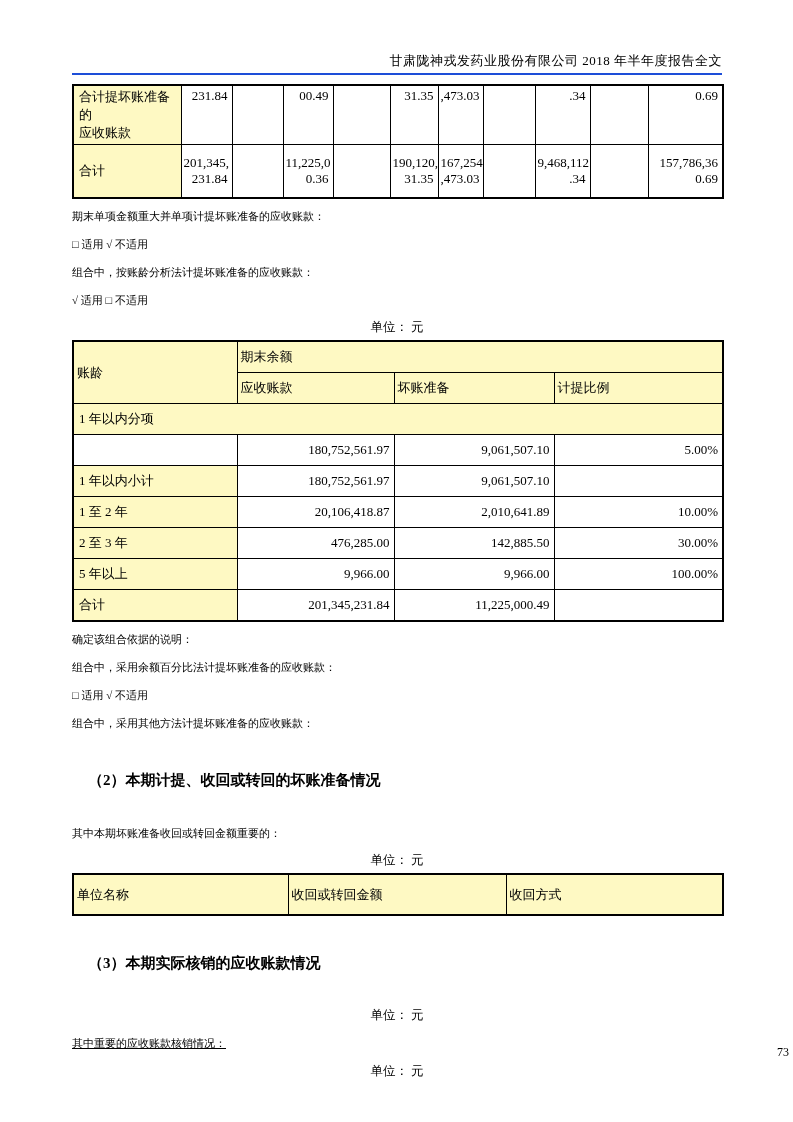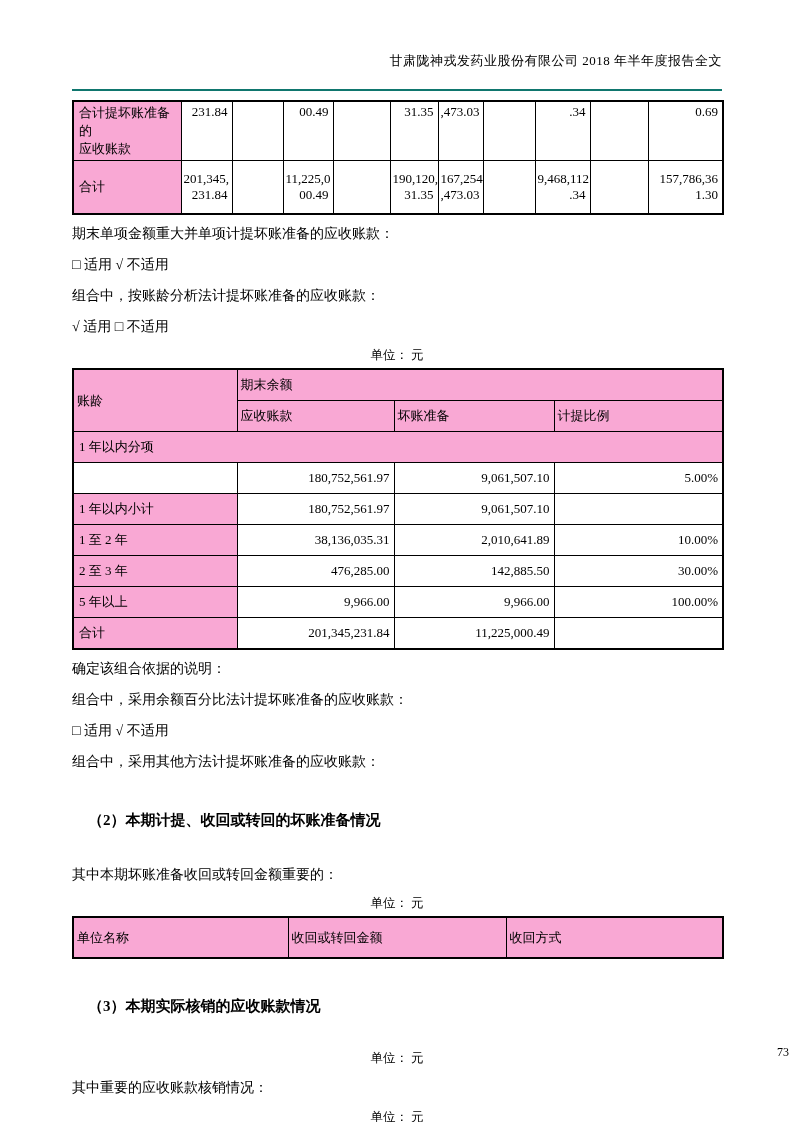--- a/index.html
+++ b/index.html
@@ -4,34 +4,34 @@
 <style>
   html,body { margin:0; padding:0; background:#e8e8e8; }
   .page {
     width:793px; height:1122px; background:#ffffff; position:relative;
     box-sizing:border-box; padding:52px 71px 0 72px; margin:0 auto;
     font-family:"Liberation Serif","DejaVu Serif",serif; color:#000;
     overflow:hidden;
   }
   .doc-header {
     text-align:right; font-size:13px; letter-spacing:0.5px;
-    padding-bottom:19px; border-bottom:2px solid #0f766e;
+    padding-bottom:3px; border-bottom:2px solid #1d4ed8;
   }
   table { border-collapse:collapse; table-layout:fixed; width:650px; }
   td { border:1px solid #000; font-size:13px; overflow:hidden; }
   .outer { border:2px solid #000; }
-  .shaded { background:#f9a8d4;margin-top:24px; }
+  .shaded { background:#fef9c3;margin-top:24px; }
   .num { text-align:right; padding:2px 4px 2px 2px; white-space:pre-line; }
   .lbl { text-align:left; padding:2px 4px 2px 5px; white-space:pre-line; }
   .ctr { text-align:left; padding:2px 3px; }
   .vtop td { vertical-align:top; }
   .carryover td { height:auto; }
   .carryover .r1 td { height:51px; }
   .carryover .r2 td { height:48px; vertical-align:middle; }
-  .para { font-size:14px; margin:0; padding:6.5px 0; }
+  .para { font-size:11px; margin:0; padding:6.5px 0; }
   .unit-row { text-align:center; font-size:12.5px; padding:5px 0 4px; }
   .sec-heading { font-size:15px; font-weight:bold; margin:16px; padding:18px 0 13px; }
   .sec-heading.s3 { padding-top:22px; }
   .aging td { height:26px; }
   .hdr-table td { height:35px; }
   .page-number { position:absolute; right:4px; bottom:62px; font-size:12px; }
 </style>
 </head>
 <body>
 
@@ -67,32 +67,32 @@
       <td class="num">.34</td>
       <td class="num"></td>
       <td class="num">0.69</td>
     </tr>
     <tr class="r2">
       <td class="lbl shaded">合计</td>
       <td class="num">201,345,
 231.84</td>
       <td class="num"></td>
       <td class="num">11,225,0
-00.49</td>
+0.36</td>
       <td class="num"></td>
       <td class="num">190,120,2
 31.35</td>
       <td class="num">167,254
 ,473.03</td>
       <td class="num"></td>
       <td class="num">9,468,112
 .34</td>
       <td class="num"></td>
       <td class="num">157,786,36
-1.30</td>
+0.69</td>
     </tr>
   </tbody>
     </table>
 
   <div style="margin-top:3px;">
     <p class="para">期末单项金额重大并单项计提坏账准备的应收账款：</p>
     <p class="para">□ 适用 √ 不适用</p>
     <p class="para">组合中，按账龄分析法计提坏账准备的应收账款：</p>
     <p class="para">√ 适用 □ 不适用</p>
   </div>
@@ -126,21 +126,21 @@
       <td class="num">5.00%</td>
     </tr>
     <tr>
       <td class="lbl shaded">1 年以内小计</td>
       <td class="num">180,752,561.97</td>
       <td class="num">9,061,507.10</td>
       <td class="num"></td>
     </tr>
     <tr>
       <td class="lbl shaded">1 至 2 年</td>
-      <td class="num">38,136,035.31</td>
+      <td class="num">20,106,418.87</td>
       <td class="num">2,010,641.89</td>
       <td class="num">10.00%</td>
     </tr>
     <tr>
       <td class="lbl shaded">2 至 3 年</td>
       <td class="num">476,285.00</td>
       <td class="num">142,885.50</td>
       <td class="num">30.00%</td>
     </tr>
     <tr>
@@ -184,19 +184,19 @@
       <td class="ctr shaded">收回方式</td>
     </tr>
   </tbody>
     </table>
 
   <h3 class="sec-heading s3">（3）本期实际核销的应收账款情况</h3>
 
   <div class="unit-row">单位： 元</div>
 
 
-  <p class="para" style="padding-top:8px;">其中重要的应收账款核销情况：</p>
+  <p class="para" style="padding-top:8px;text-decoration:underline;">其中重要的应收账款核销情况：</p>
 
   <div class="unit-row">单位： 元</div>
 
   <div class="page-number">73</div>
 
 </div>
 
 </body></html>

